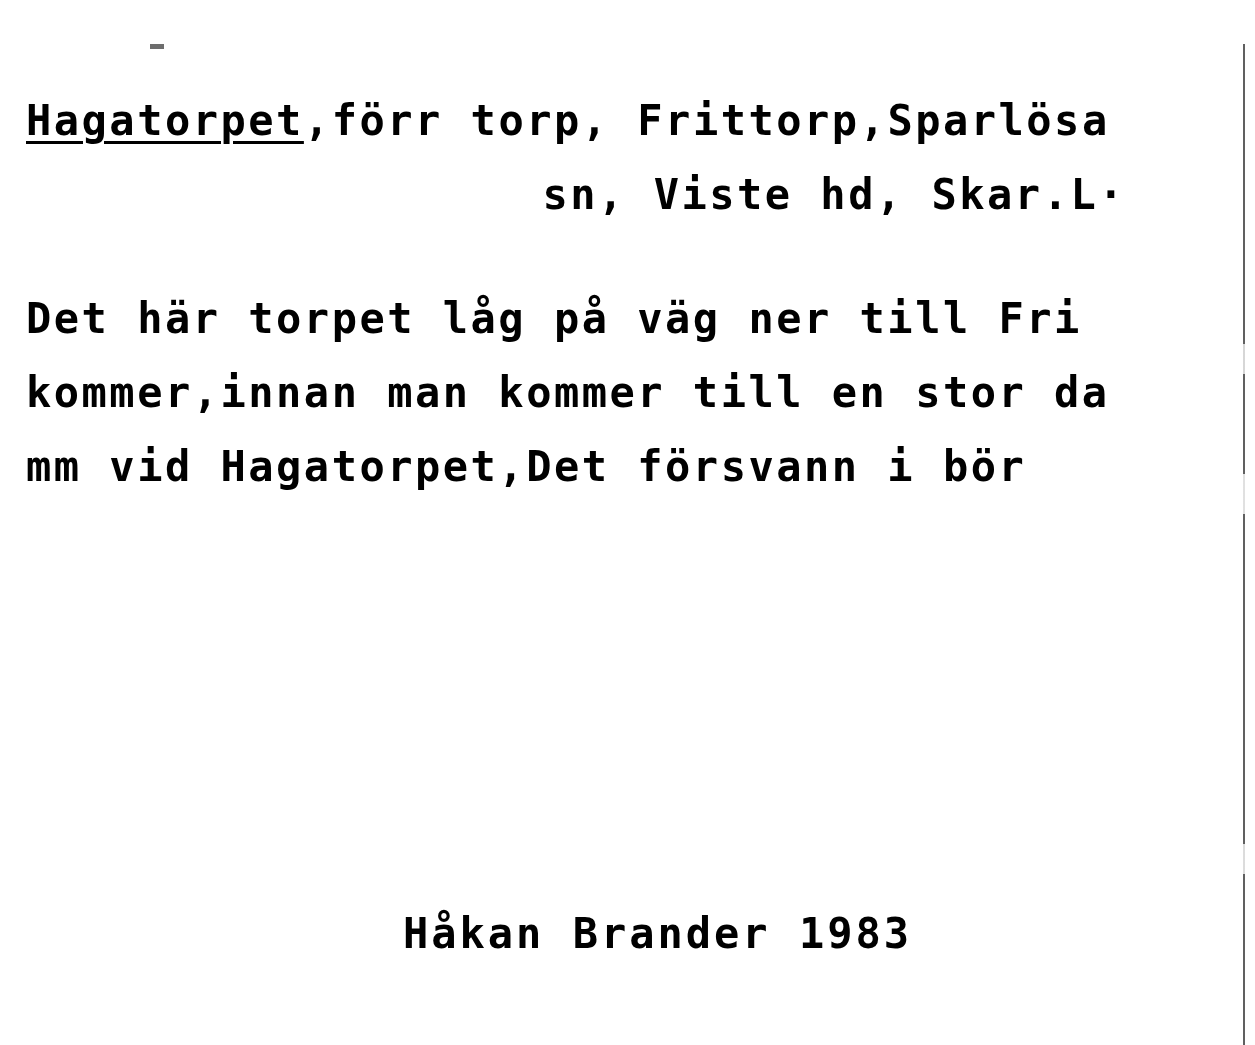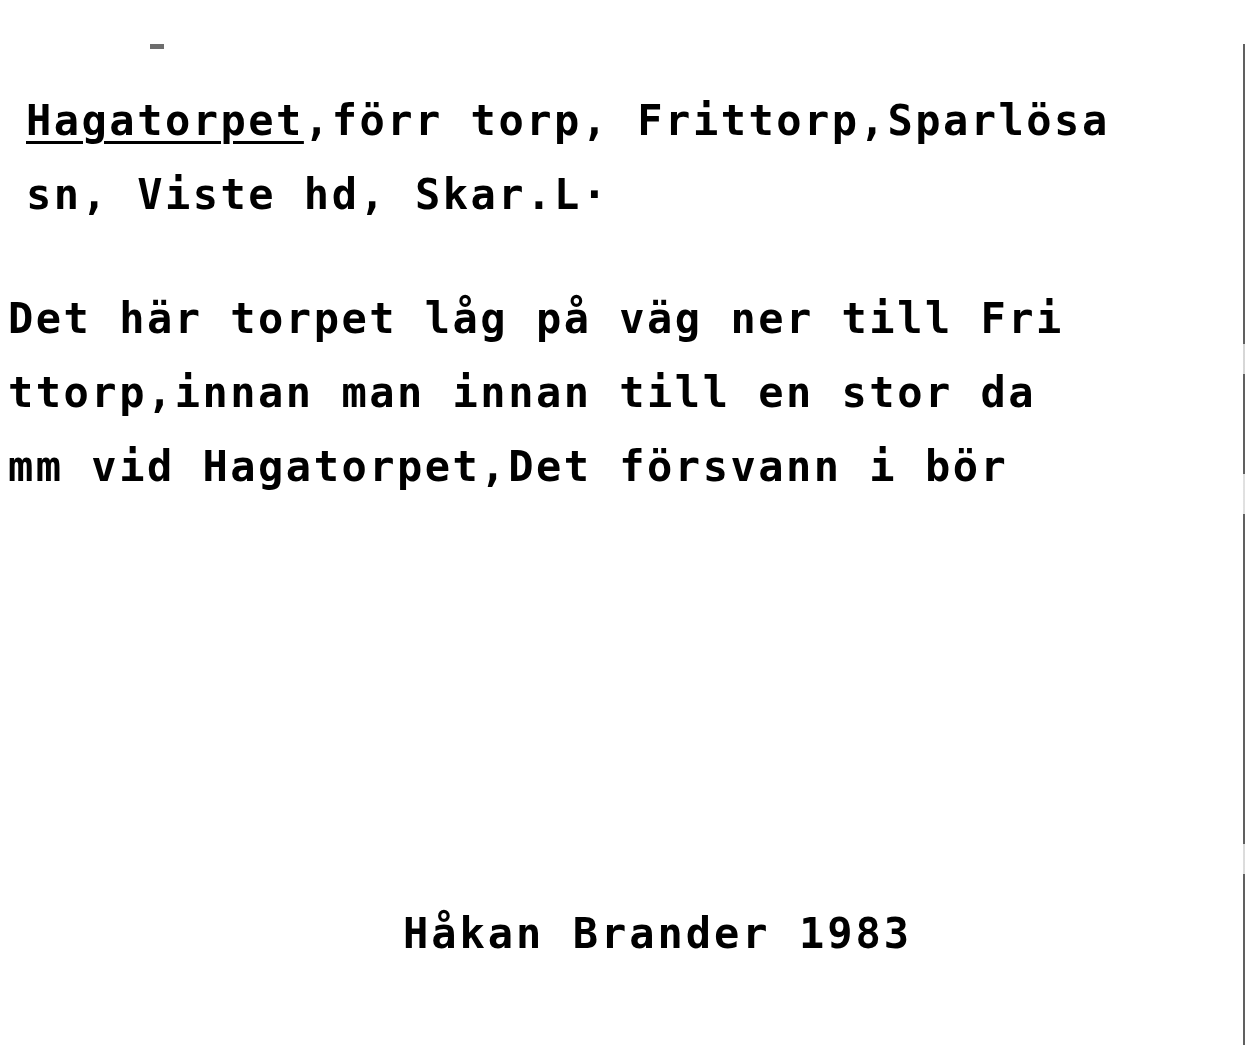--- a/index.html
+++ b/index.html
@@ -58,26 +58,26 @@
   }
   .title-line {
     white-space: pre;
   }
   .title-underlined {
     text-decoration: underline;
     text-decoration-thickness: 3px;
     text-underline-offset: 6px;
   }
   .title-line-2 {
-    text-align: left;
+    text-align: right;
     padding-right: 90px;
   }
   .body-block {
     position: absolute;
-    left: 8px;
+    left: 26px;
     top: 238px;
     width: 1190px;
   }
   .signature-block {
     position: absolute;
     left: 0;
     top: 860px;
     width: 1255px;
     text-align: center;
     padding-left: 30px;
@@ -106,21 +106,21 @@
   <div class="top-left-nick"></div>
   <div class="right-edge-rule"></div>
 
   <div class="typed heading-block">
     <div class="line title-line"><span class="title-underlined">Hagatorpet</span><span>,förr torp, Frittorp,Sparlösa</span></div>
     <div class="line title-line-2">sn, Viste hd, Skar.L·</div>
   </div>
 
   <div class="typed body-block">
     <div class="line">Det här torpet låg på väg ner till Fri</div>
-    <div class="line">ttorp,innan man innan till en stor da</div>
+    <div class="line">kommer,innan man kommer till en stor da</div>
     <div class="line">mm vid Hagatorpet,Det försvann i bör</div>
   </div>
 
   <div class="signature-block">
     <div class="sig-line">Håkan Brander 1983</div>
   </div>
 
 </div>
 
 </body></html>

